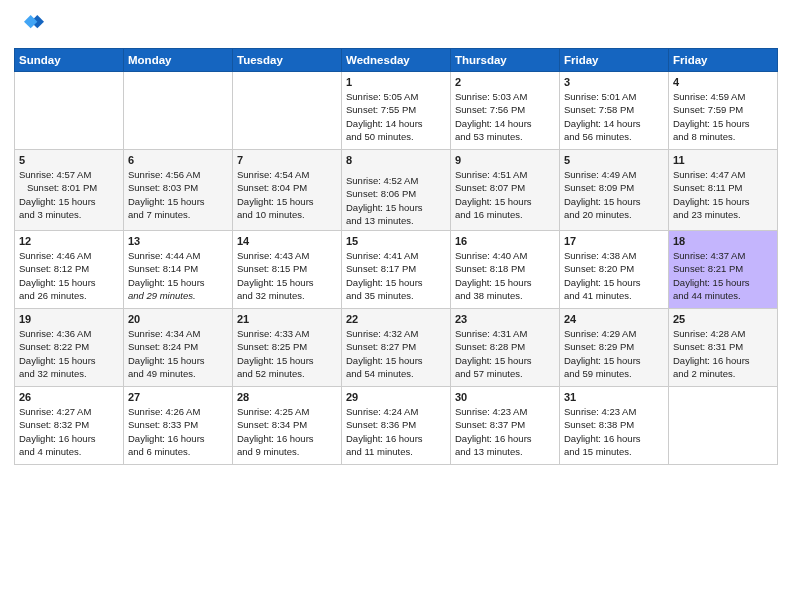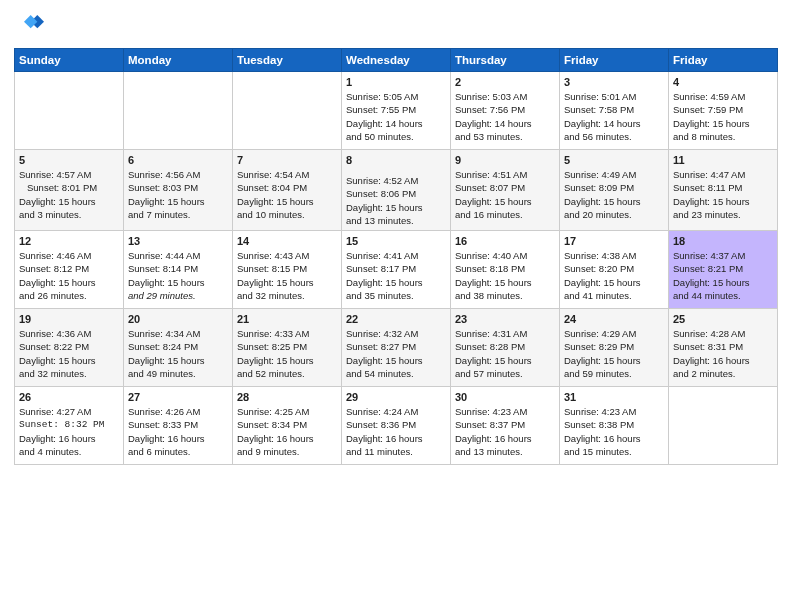--- a/index.html
+++ b/index.html
@@ -310,21 +310,21 @@
             <span style="display: block; line-height: 1.4;">Sunrise: 4:28 AM</span>
             <span style="display: block; line-height: 1.4;">Sunset: 8:31 PM</span>
             <span style="display: block; line-height: 1.4;">Daylight: 16 hours</span>
             <span style="display: block; line-height: 1.4;">and 2 minutes.</span>
           </td>
         </tr>
         <tr>
           <td style="background: rgb(255, 255, 255);">
             <span class="day-num">26</span>
             <span style="display: block; line-height: 1.4;">Sunrise: 4:27 AM</span>
-            <span style="display: block; line-height: 1.4; font-family: Liberation Mono, monospace;">Sunset: 8:32 PM</span>
+            <span style="display: block; line-height: 1.4;">Sunset: 8:32 PM</span>
             <span style="display: block; line-height: 1.4;">Daylight: 16 hours</span>
             <span style="display: block; line-height: 1.4;">and 4 minutes.</span>
           </td>
           <td style="background: rgb(255, 255, 255);">
             <span class="day-num">27</span>
             <span style="display: block; line-height: 1.4;">Sunrise: 4:26 AM</span>
             <span style="display: block; line-height: 1.4;">Sunset: 8:33 PM</span>
             <span style="display: block; line-height: 1.4;">Daylight: 16 hours</span>
             <span style="display: block; line-height: 1.4;">and 6 minutes.</span>
           </td>

